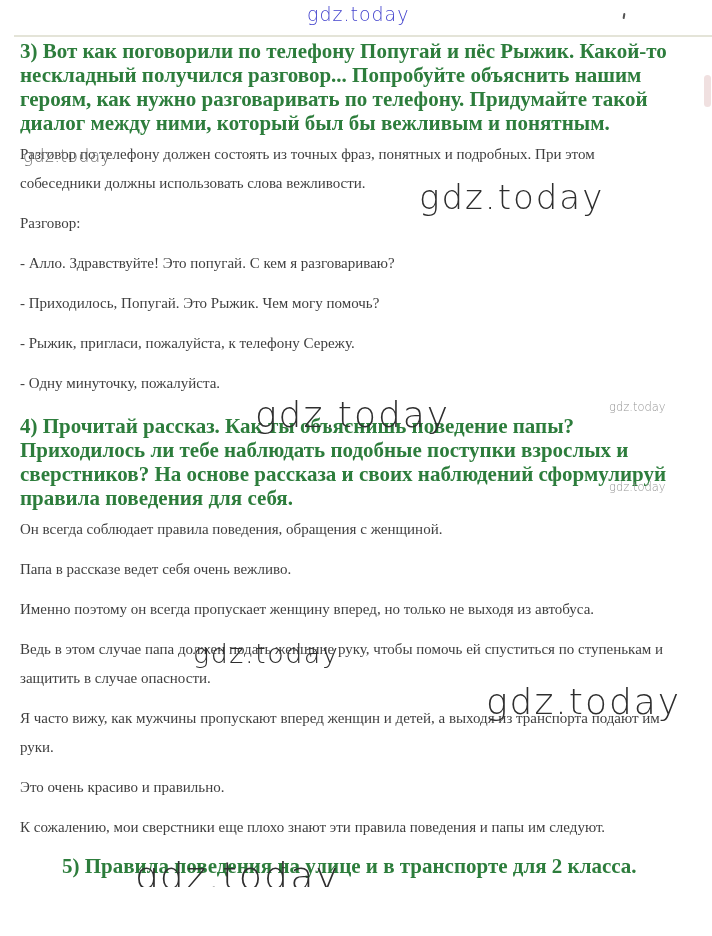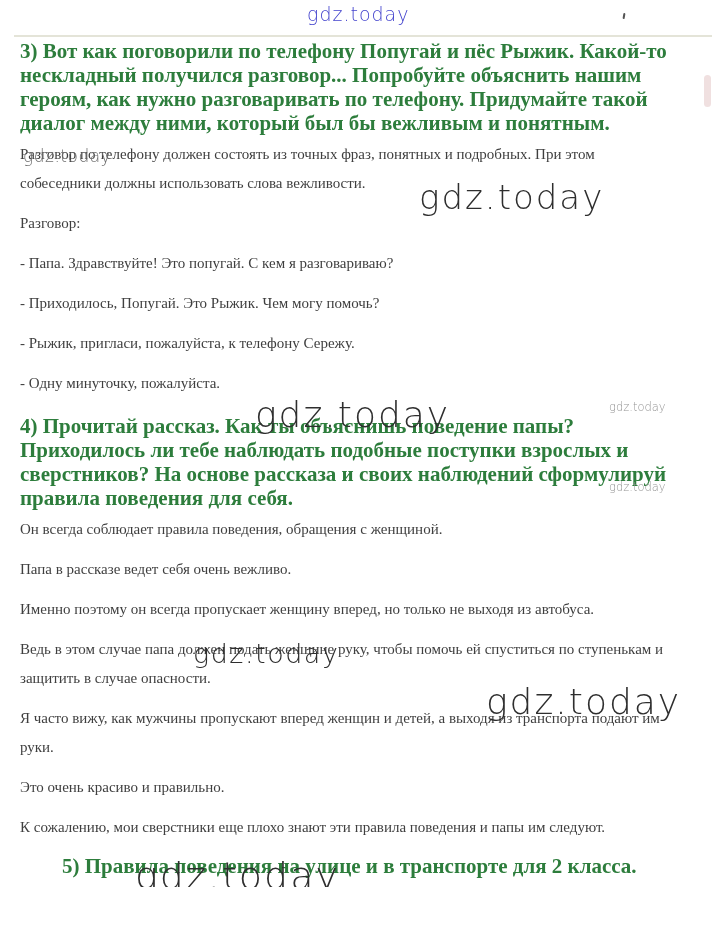--- a/index.html
+++ b/index.html
@@ -74,21 +74,21 @@
 <div class="page">
 
   <div class="wm wm-top">gdz.today</div>
   <div class="speck"></div>
   <div class="divider"></div>
 
   <main class="content">
     <h2 class="q-heading first">3) Вот как поговорили по телефону Попугай и пёс Рыжик. Какой-то нескладный получился разговор... Попробуйте объяснить нашим героям, как нужно разговаривать по телефону. Придумайте такой диалог между ними, который был бы вежливым и понятным.</h2>
     <p class="body-p">Разговор по телефону должен состоять из точных фраз, понятных и подробных. При этом собеседники должны использовать слова вежливости.</p>
     <p class="body-p">Разговор:</p>
-    <p class="body-p">- Папа. Здравствуйте! Это попугай. С кем я разговариваю?</p>
+    <p class="body-p">- Алло. Здравствуйте! Это попугай. С кем я разговариваю?</p>
     <p class="body-p">- Приходилось, Попугай. Это Рыжик. Чем могу помочь?</p>
     <p class="body-p">- Рыжик, пригласи, пожалуйста, к телефону Сережу.</p>
     <p class="body-p">- Одну минуточку, пожалуйста.</p>
 
     <h2 class="q-heading">4) Прочитай рассказ. Как ты объяснишь поведение папы? Приходилось ли тебе наблюдать подобные поступки взрослых и сверстников? На основе рассказа и своих наблюдений сформулируй правила поведения для себя.</h2>
     <p class="body-p">Он всегда соблюдает правила поведения, обращения с женщиной.</p>
     <p class="body-p">Папа в рассказе ведет себя очень вежливо.</p>
     <p class="body-p">Именно поэтому он всегда пропускает женщину вперед, но только не выходя из автобуса.</p>
     <p class="body-p">Ведь в этом случае папа должен подать женщине руку, чтобы помочь ей спуститься по ступенькам и защитить в случае опасности.</p>
     <p class="body-p">Я часто вижу, как мужчины пропускают вперед женщин и детей, а выходя из транспорта подают им руки.</p>

